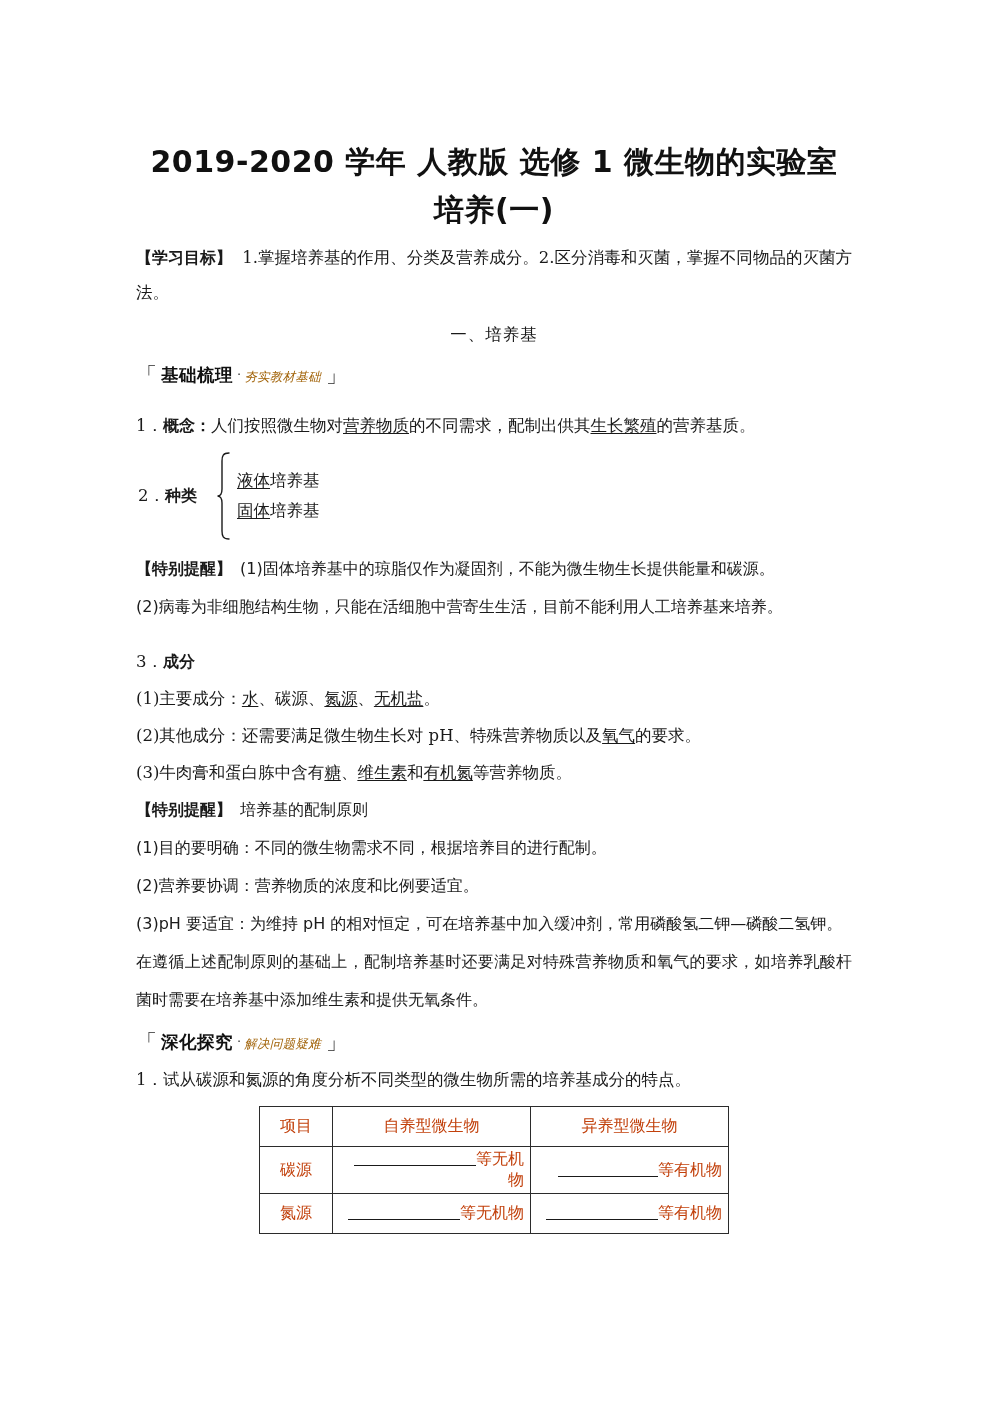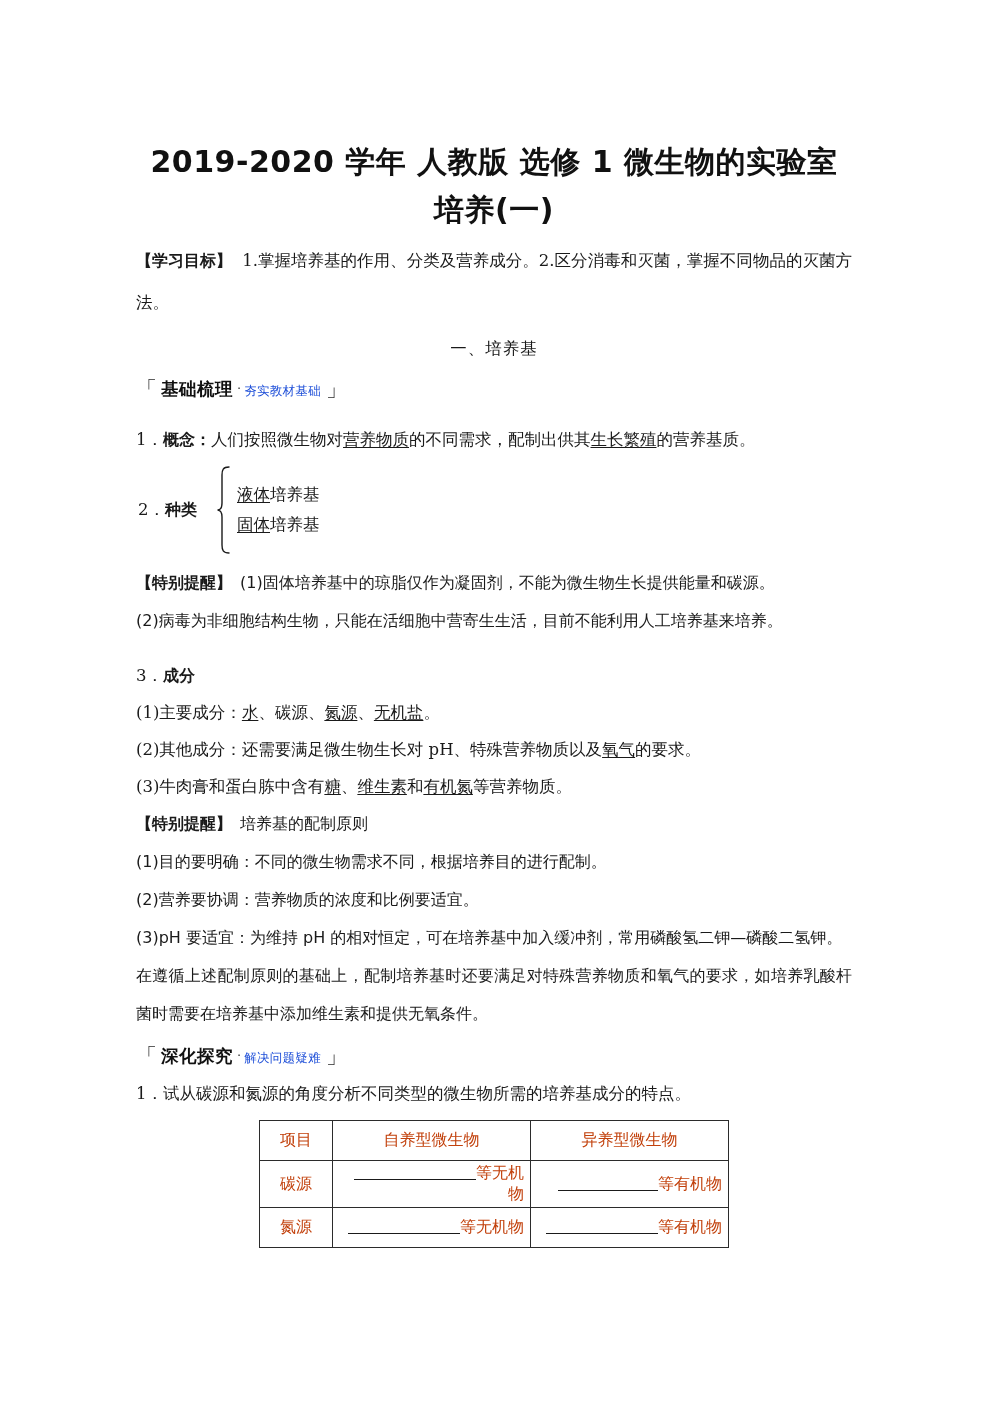--- a/index.html
+++ b/index.html
@@ -52,21 +52,21 @@
     line-height: 37px;
     margin: 0;
     text-align: justify;
   }
   .u { text-decoration: underline; text-underline-offset: 2px; }
 
   
   .goal {
     font-family: "DejaVu Serif", "Liberation Serif", serif;
     font-size: 16.5px;
-    line-height: 42px;
+    line-height: 35px;
     margin: 4px 0 0 0;
     text-align: justify;
   }
   .goal .tag {
     font-family: "DejaVu Sans", "Liberation Sans", sans-serif;
     font-weight: bold;
     font-size: 16px;
     margin-right: 10px;
   }
 
@@ -104,23 +104,24 @@
   .bracket-head .dot {
     font-family: "DejaVu Sans", "Liberation Sans", sans-serif;
     font-size: 13px;
     color: #333;
     padding: 0 3px;
     vertical-align: 2px;
   }
   .bracket-head .sub {
     font-family: "DejaVu Sans", "Liberation Sans", sans-serif;
     font-size: 12.5px;
-    color: #1d4ed8;
+    color: #a16207;
     letter-spacing: 0.3px;
     padding-right: 5px;
+    font-style: italic;
   }
 
   
   .item {
     font-family: "DejaVu Serif", "Liberation Serif", serif;
     font-size: 16.5px;
     line-height: 36px;
     margin: 18px 0 0 0;
   }
   .item .num {

